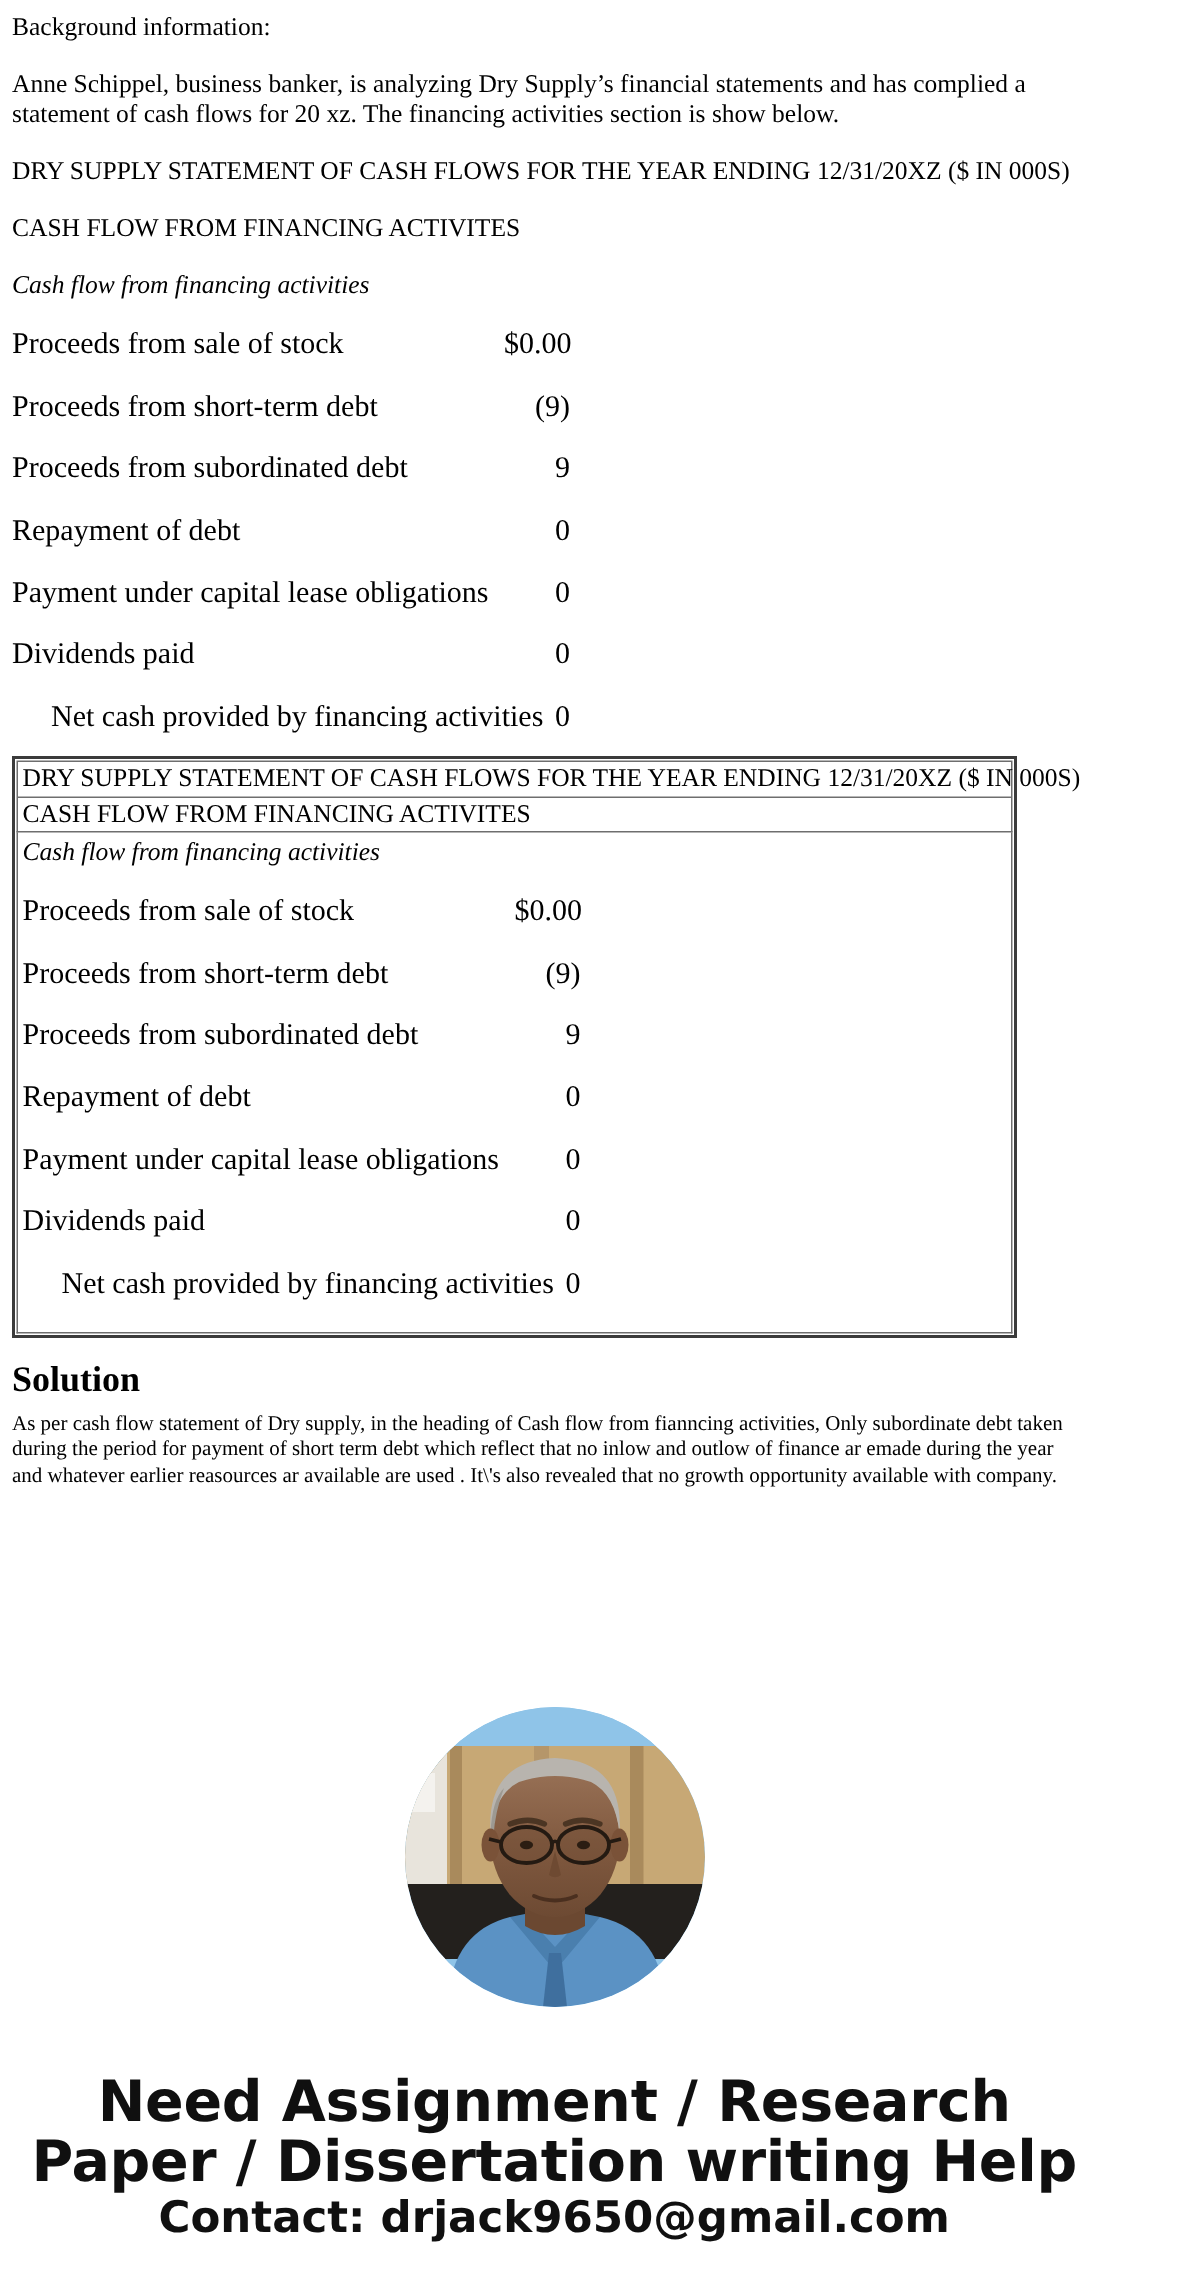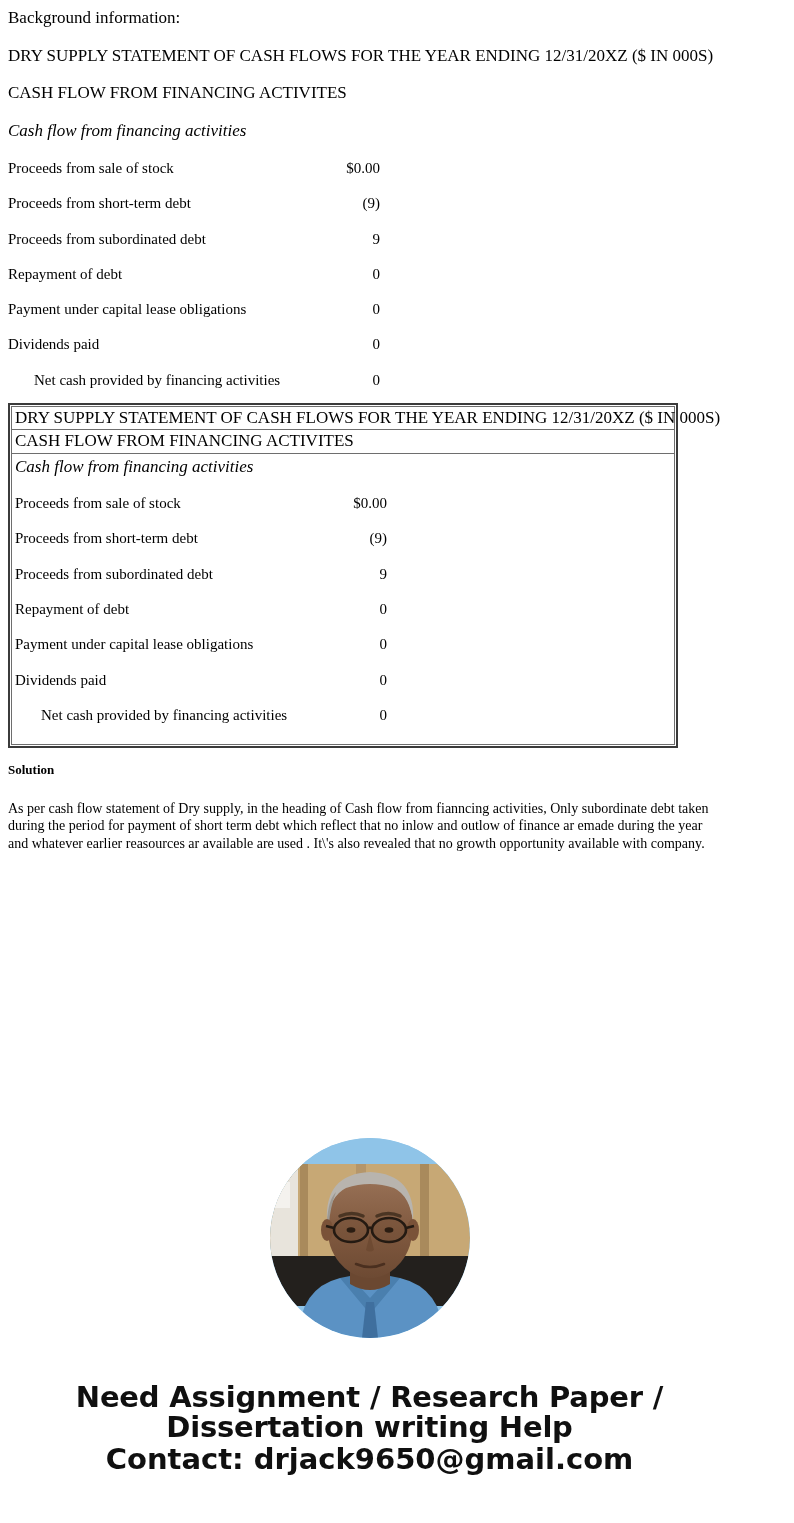--- a/index.html
+++ b/index.html
@@ -35,21 +35,21 @@
   .para.italic {
     font-style: italic;
   }
 
   
   .lineitems {
     margin: 0 0 14px 0;
   }
   .lineitem {
     display: block;
-    font-size: 15px;
+    font-size: 20px;
     line-height: 1.22;
     margin-bottom: 17px;
     white-space: pre;
     font-family: Liberation Serif, serif;
   }
   .lineitem:last-child {
     margin-bottom: 0;
     margin-top: 12px;
   }
   .li-label {
@@ -106,23 +106,23 @@
   }
   .stmt-body .subhead {
     font-style: italic;
     font-size: 17px;
     line-height: 1.2;
     margin: 0 0 17px 0;
   }
 
   
   h2.solution-heading {
-    font-size: 13px;
+    font-size: 24px;
     font-weight: bold;
-    margin: 0 0 22px 0;
+    margin: 0 0 6px 0;
     line-height: 1.2;
   }
   .solution-text {
     font-size: 14px;
     line-height: 1.25;
     margin: 0;
     text-align: left;
     padding-right: 6px;
   }
 
@@ -148,39 +148,40 @@
     width: 200px;
     height: 200px;
   }
   .promo-lines {
     margin-top: 44px;
     font-family: "DejaVu Sans", "Liberation Sans", sans-serif;
     font-weight: bold;
     color: #101010;
   }
   .promo-line1 {
-    font-size: 29px;
+    font-size: 38px;
     line-height: 1.04;
     letter-spacing: -0.2px;
     padding: 0 6px;
   }
   .promo-line2 {
     font-size: 29px;
     line-height: 1.04;
     margin-top: 2px;
     text-align: center;
   }
 </style>
 </head>
 <body>
 
 <div class="page">
 
   <p class="para">Background information:</p>
 
+  <p class="para">Anne Schippel, business banker, is analyzing Dry Supply’s financial statements and has complied a statement of cash flows for 20 xz. The financing activities section is show below.</p>
 
 
   <p class="para">DRY SUPPLY STATEMENT OF CASH FLOWS FOR THE YEAR ENDING 12/31/20XZ ($ IN 000S)</p>
 
   <p class="para">CASH FLOW FROM FINANCING ACTIVITES</p>
 
   <p class="para italic">Cash flow from financing activities</p>
 
   <div class="lineitems" id="plain-list">
       <div class="lineitem"><span class="li-label">Proceeds from sale of stock</span><span class="li-value">$0.00</span></div>

